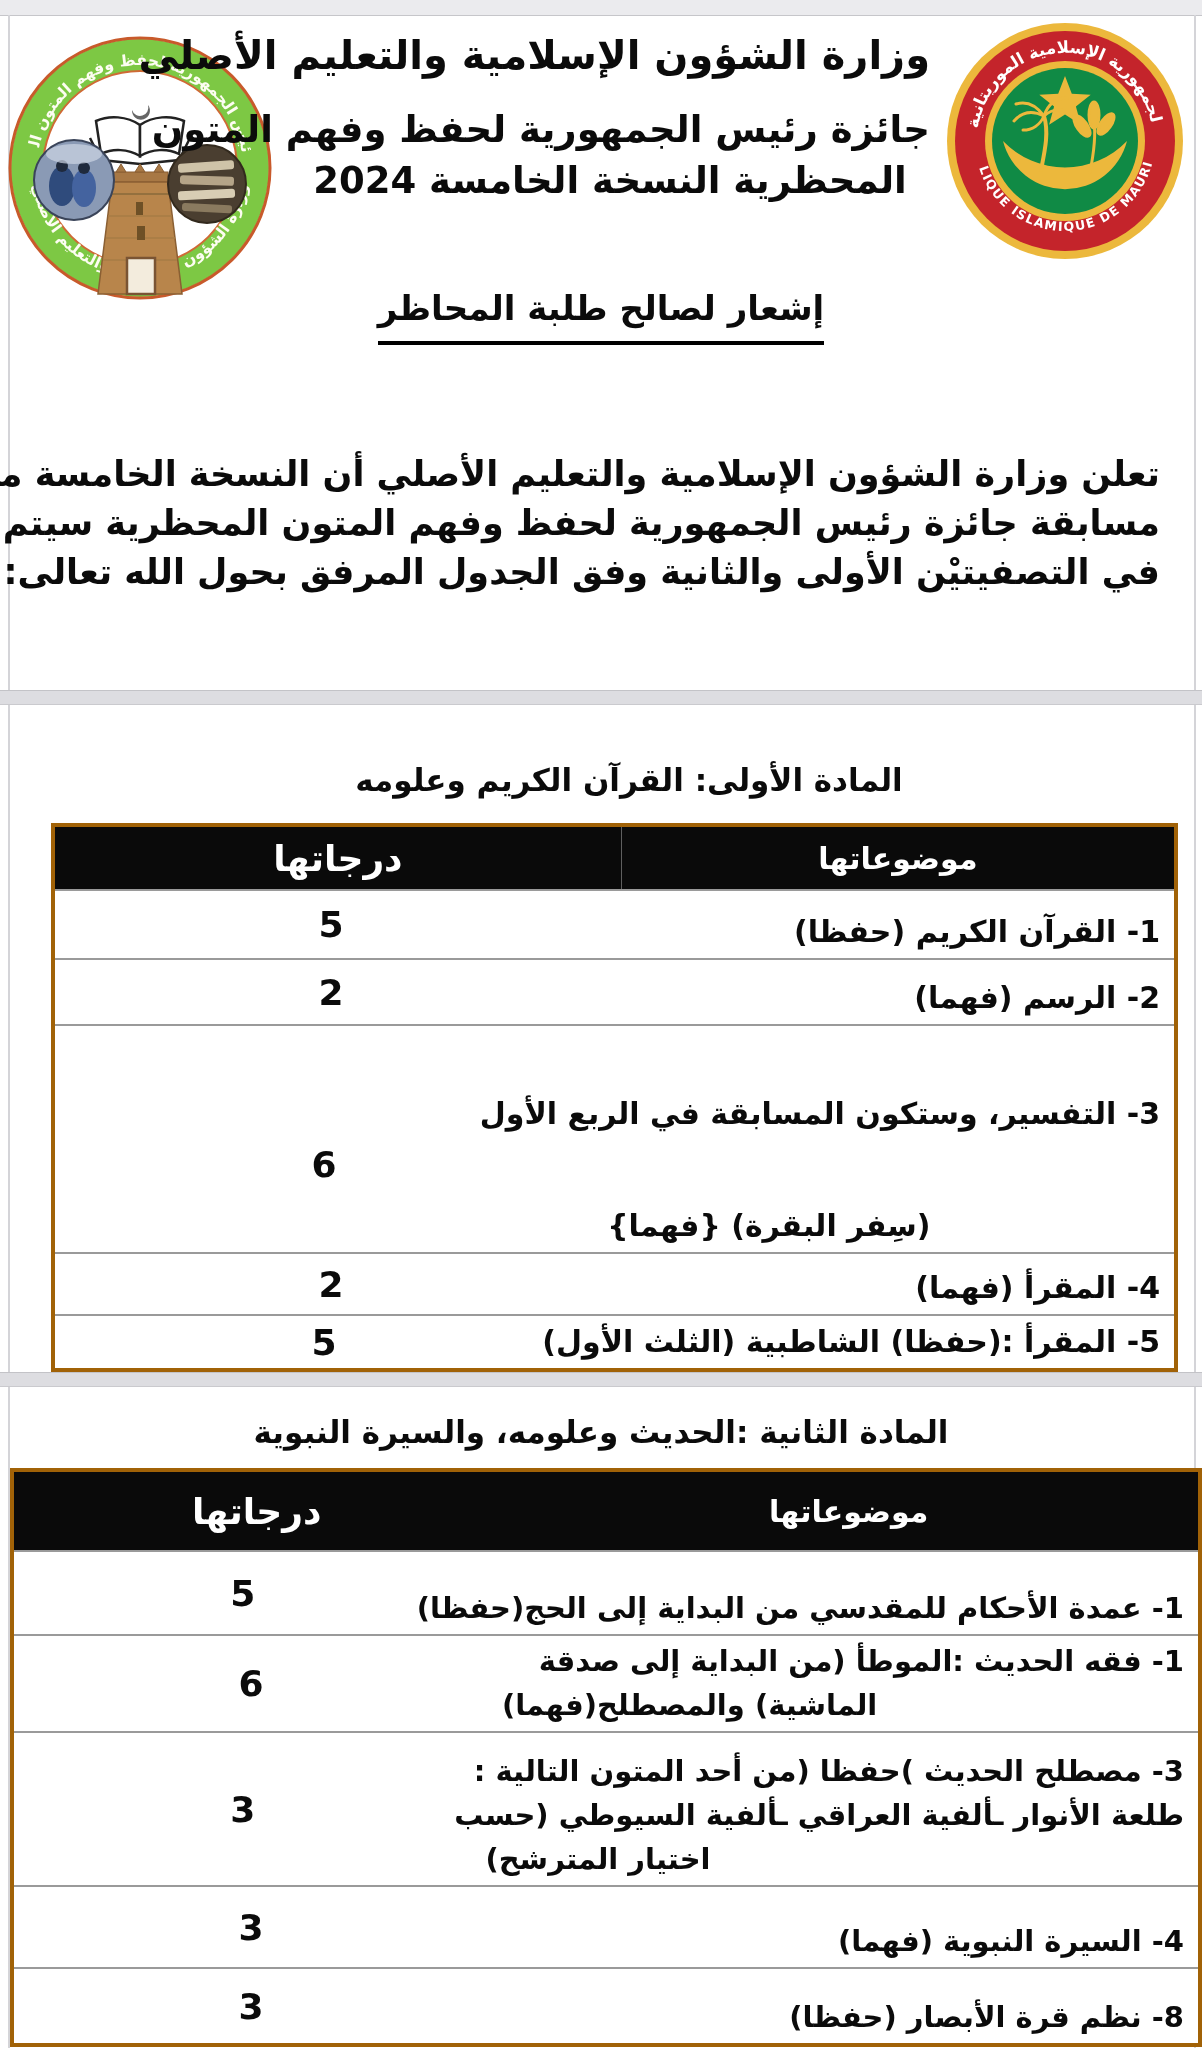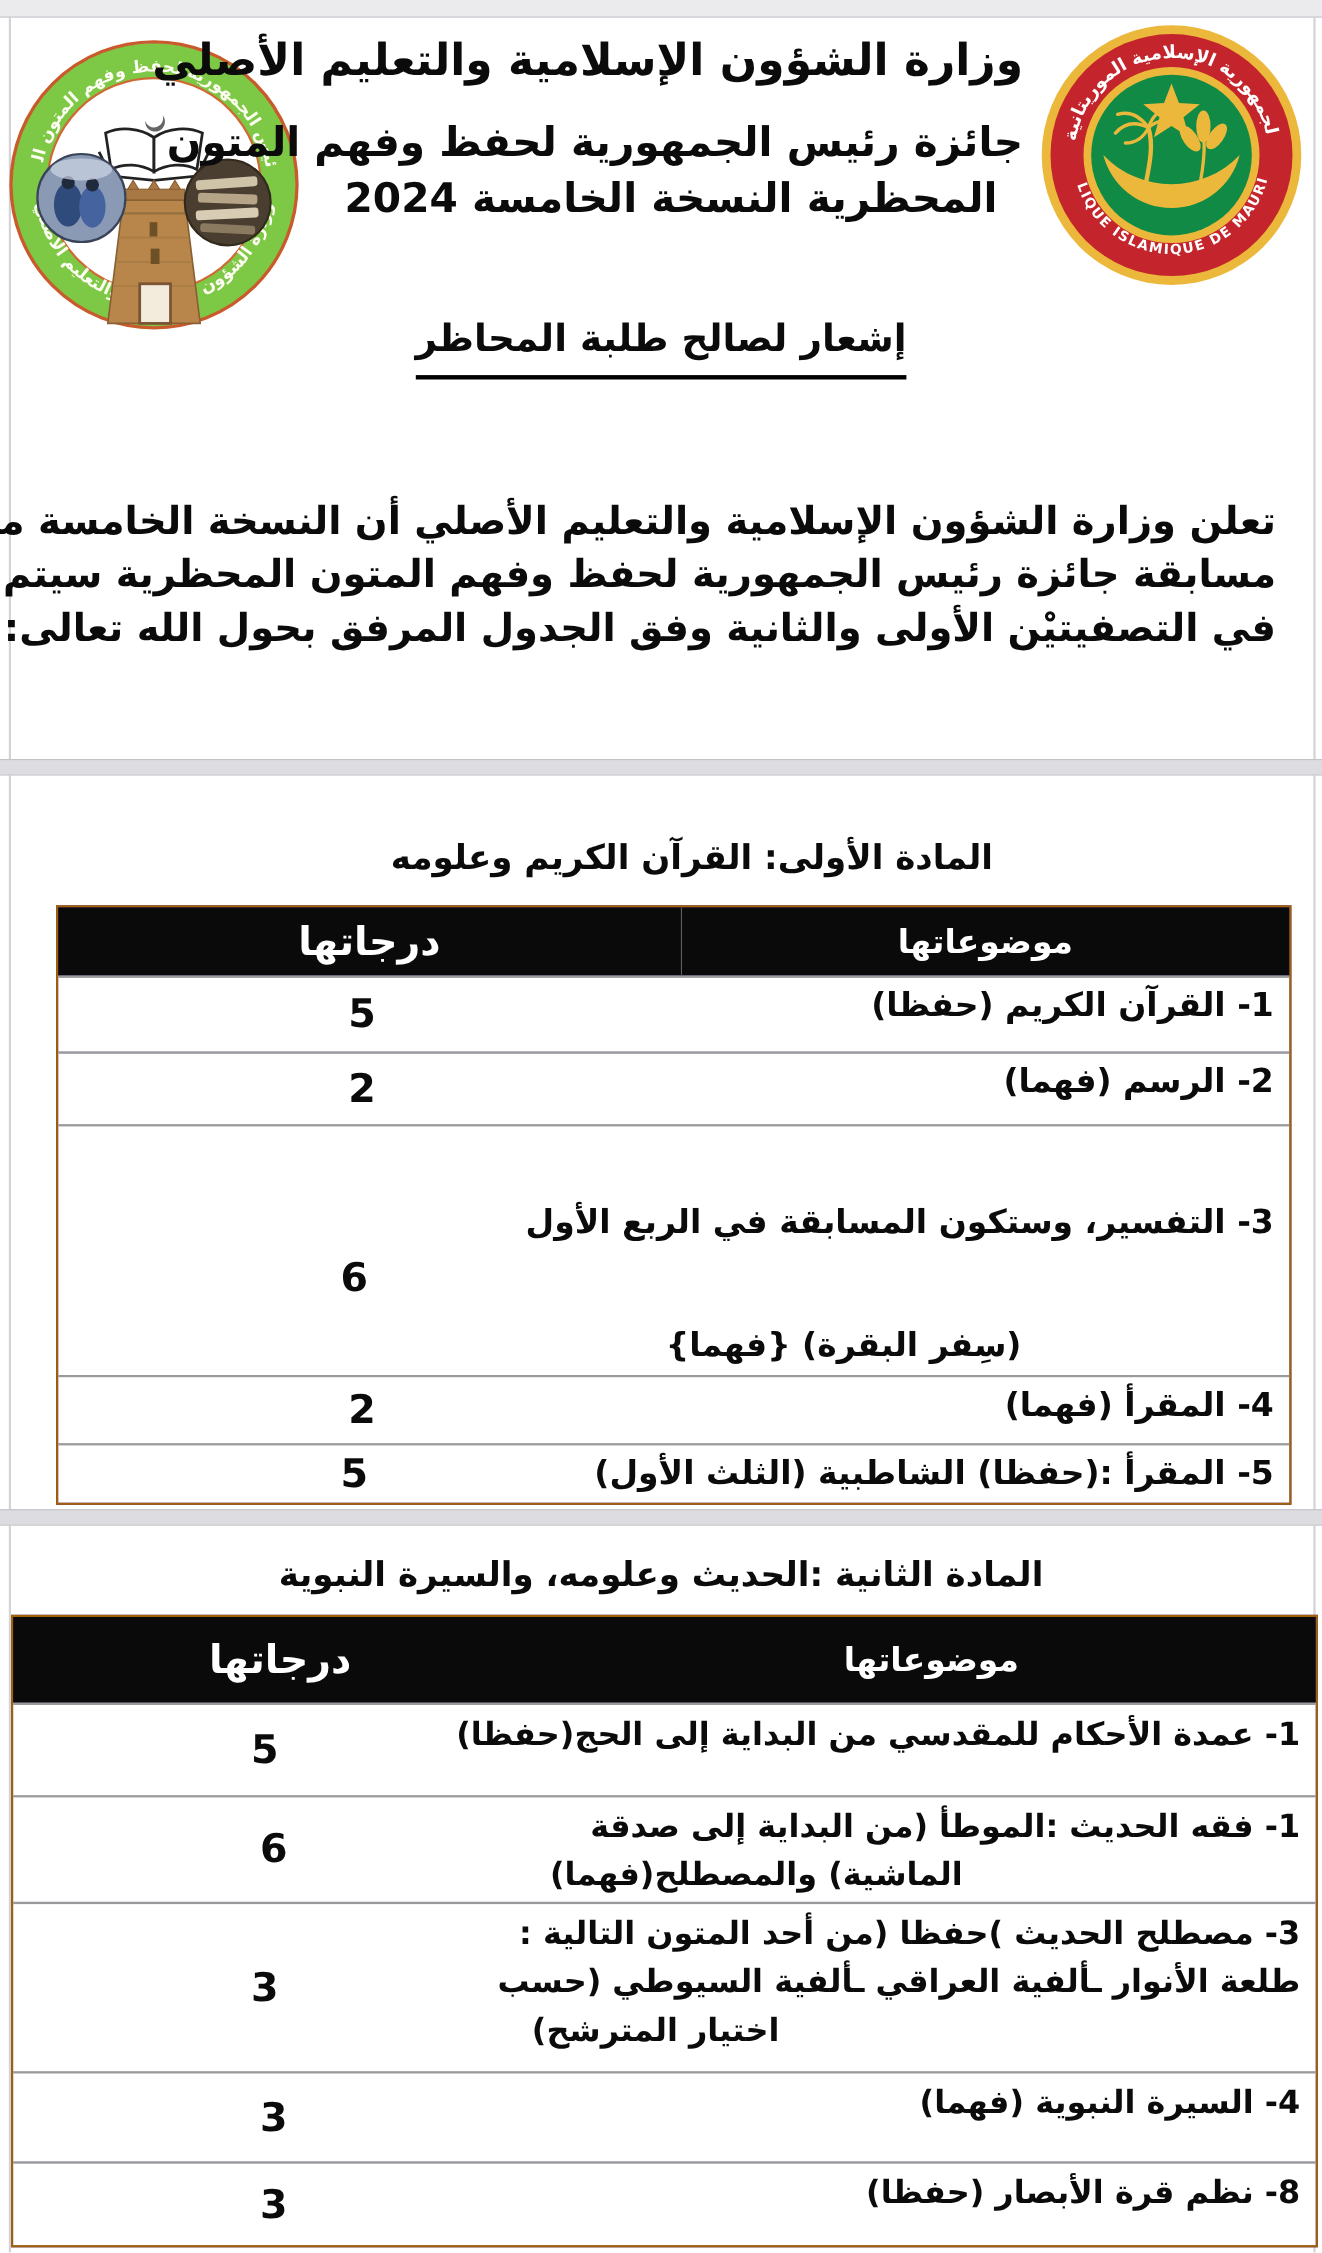--- a/index.html
+++ b/index.html
@@ -55,36 +55,36 @@
   .para-line:last-child { text-align:left; }
 
   .section-title {
     position:absolute; left:0; width:1202px; text-align:center;
     font-size:31px; font-weight:bold; direction:rtl; white-space:nowrap;
   }
   .section-title.s1 { top:762px;padding-left:28px; }
   .section-title.s2 { top:1398px;margin-top:16px; }
 
   
-  .tbl { position:absolute; border:2px solid #a16207; background:#4c1d95; }
+  .tbl { position:absolute; border:4px solid #a16207; background:#f97316; }
   #table1 { left:51px; top:823px; width:1119px; }
   #table2 { left:10px; top:1468px; width:1184px; }
   .hrow { display:flex; background:#0a0a0a; }
   #table1 .hrow { height:62px; }
   #table2 .hrow { height:78px; }
   .hrow .cell {
     color:#fff; font-weight:bold; display:flex; align-items:center; justify-content:center;
     font-size:30px; direction:rtl;
   }
   #table1 .hrow .grade { border-right:1px solid #5f5f5f; }
   .trow { display:flex; border-top:2px solid #9a9a9a; background:#fff; }
   .cell.grade { display:flex; align-items:center; justify-content:center;
     font-size:36px; font-weight:bold; }
   .cell.tcell {
-    display:flex; flex-direction:column; justify-content:flex-start;
+    display:flex; flex-direction:column; justify-content:flex-end;
     padding:4px 14px; direction:rtl; font-weight:bold;
     font-size:30px; line-height:44px;
   }
   #table1 .cell.grade { width:50.6%; }
   #table1 .cell.topic { width:49.4%; }
   #table2 .cell.grade { width:41%; }
   #table2 .cell.topic { width:59%; }
   #table2 .cell.tcell { font-size:29px; }
   .topic-line { width:100%; text-align:right; white-space:nowrap; }
   .topic-line:not(:only-child):last-child { text-align:left; }

